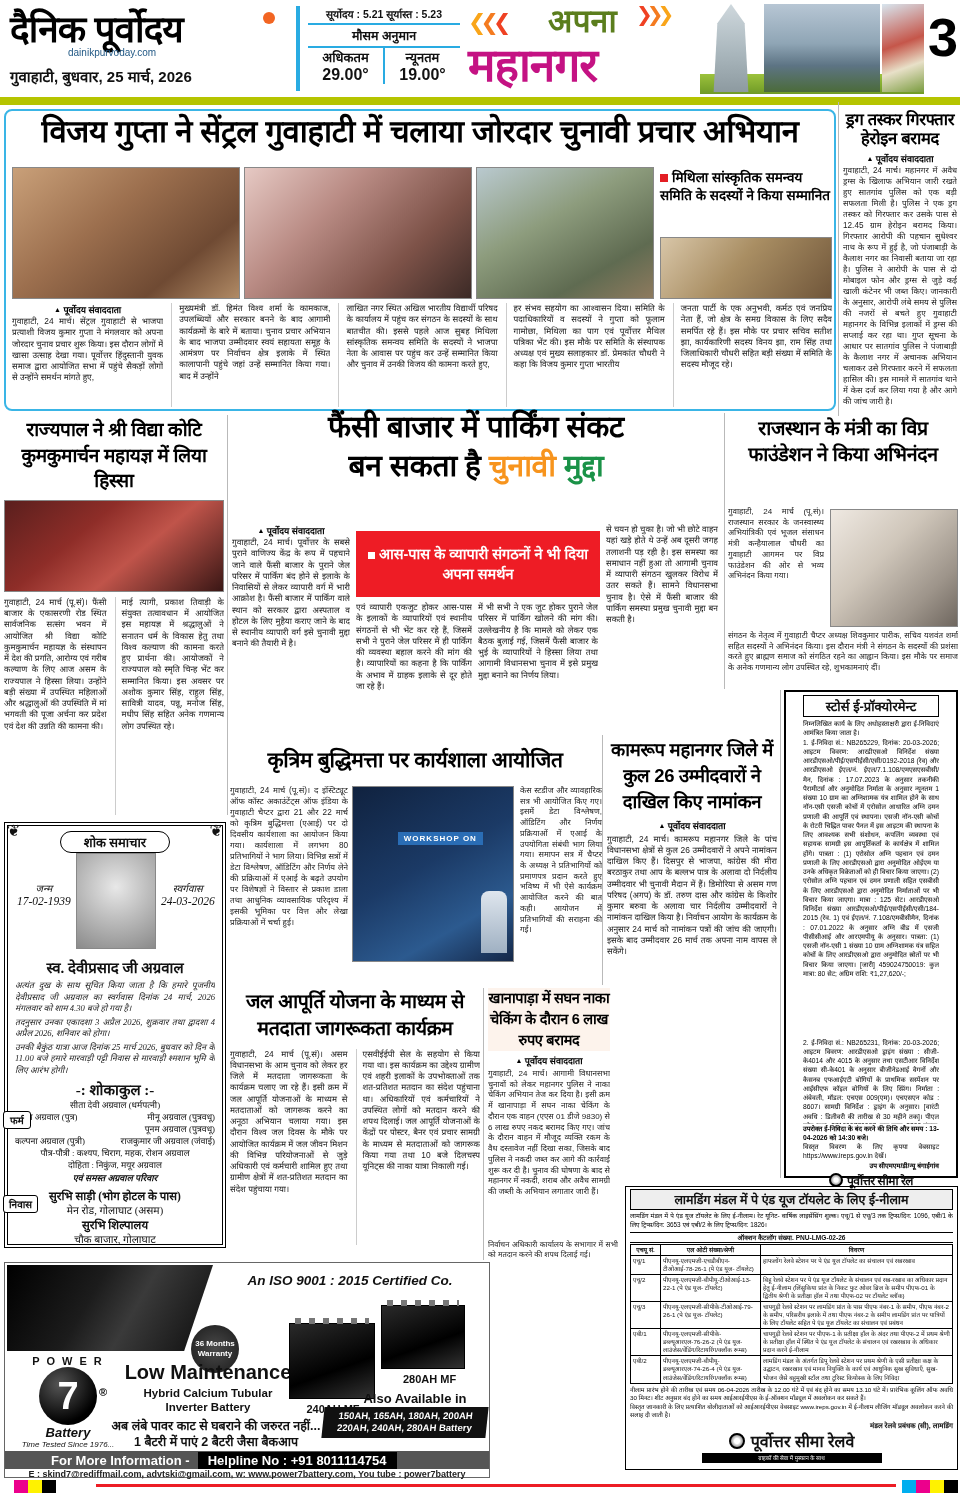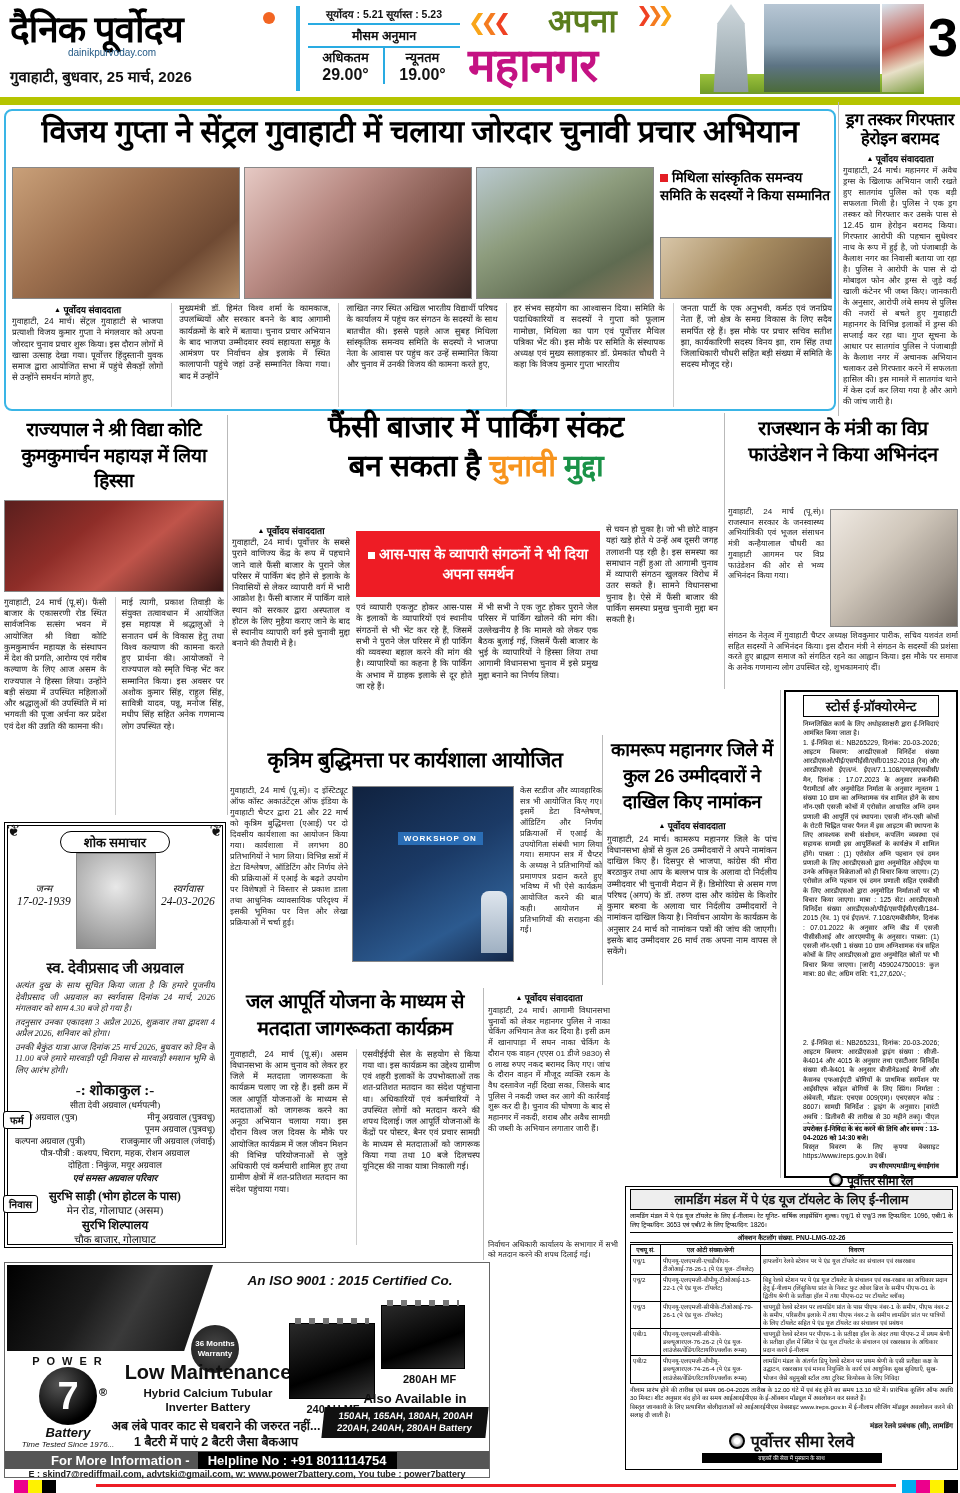--- a/index.html
+++ b/index.html
@@ -194,20 +194,21 @@
   <div class="abs" style="left:230px;top:988px;width:250px;">
     <div class="hl" style="font-size:19.5px;line-height:1.4;">जल आपूर्ति योजना के माध्यम से मतदाता जागरूकता कार्यक्रम</div>
     <div style="display:flex;gap:8px;margin-top:6px;height:196px;overflow:hidden;">
       <div class="bt" style="flex:1;">गुवाहाटी, 24 मार्च (पू.सं)। असम विधानसभा के आम चुनाव को लेकर हर जिले में मतदाता जागरूकता के कार्यक्रम चलाए जा रहे हैं। इसी क्रम में जल आपूर्ति योजनाओं के माध्यम से मतदाताओं को जागरूक करने का अनूठा अभियान चलाया गया। इस दौरान विश्व जल दिवस के मौके पर आयोजित कार्यक्रम में जल जीवन मिशन की विभिन्न परियोजनाओं से जुड़े अधिकारी एवं कर्मचारी शामिल हुए तथा ग्रामीण क्षेत्रों में शत-प्रतिशत मतदान का संदेश पहुंचाया गया।</div>
       <div class="bt" style="flex:1;border-left:1px solid #ccc;padding-left:6px;">एसवीईईपी सेल के सहयोग से किया गया था। इस कार्यक्रम का उद्देश्य ग्रामीण एवं शहरी इलाकों के उपभोक्ताओं तक शत-प्रतिशत मतदान का संदेश पहुंचाना था। अधिकारियों एवं कर्मचारियों ने उपस्थित लोगों को मतदान करने की शपथ दिलाई। जल आपूर्ति योजनाओं के केंद्रों पर पोस्टर, बैनर एवं प्रचार सामग्री के माध्यम से मतदाताओं को जागरूक किया गया तथा 10 बजे दिलचस्प यूनिट्स की नाका यात्रा निकाली गई।</div>
     </div>
   </div>
 
   <div class="vrule" style="left:483px;top:988px;height:272px;"></div>
   <div class="abs" style="left:488px;top:988px;width:122px;">
+    <div class="hl" style="font-size:14.5px;line-height:1.45;background:#fdf3ec;">खानापाड़ा में सघन नाका चेकिंग के दौरान 6 लाख रुपए बरामद</div>
     <div class="byline" style="margin-top:3px;">
       <span class="tri">▲</span>
       <span>पूर्वोदय संवाददाता</span>
     </div>
     <div class="bt" style="height:168px;margin-top:2px;font-size:8px;">गुवाहाटी, 24 मार्च। आगामी विधानसभा चुनावों को लेकर महानगर पुलिस ने नाका चेकिंग अभियान तेज कर दिया है। इसी क्रम में खानापाड़ा में सघन नाका चेकिंग के दौरान एक वाहन (एएस 01 डीजे 9830) से 6 लाख रुपए नकद बरामद किए गए। जांच के दौरान वाहन में मौजूद व्यक्ति रकम के वैध दस्तावेज नहीं दिखा सका, जिसके बाद पुलिस ने नकदी जब्त कर आगे की कार्रवाई शुरू कर दी है। चुनाव की घोषणा के बाद से महानगर में नकदी, शराब और अवैध सामग्री की जब्ती के अभियान लगातार जारी हैं।</div>
   </div>
   <div class="abs bt" style="left:488px;top:1240px;width:130px;height:22px;font-size:7.6px;">निर्वाचन अधिकारी कार्यालय के सभागार में सभी को मतदान करने की शपथ दिलाई गई।</div>
 
   <div class="abs cap-serif" style="left:4px;top:822px;width:222px;height:426px;border:1px solid #000;box-shadow:inset 0 0 0 2px #fff, inset 0 0 0 3px #000;padding:8px 10px 4px;">
     <div style="position:absolute;left:2px;top:-2px;font-size:16px;">❦</div>

